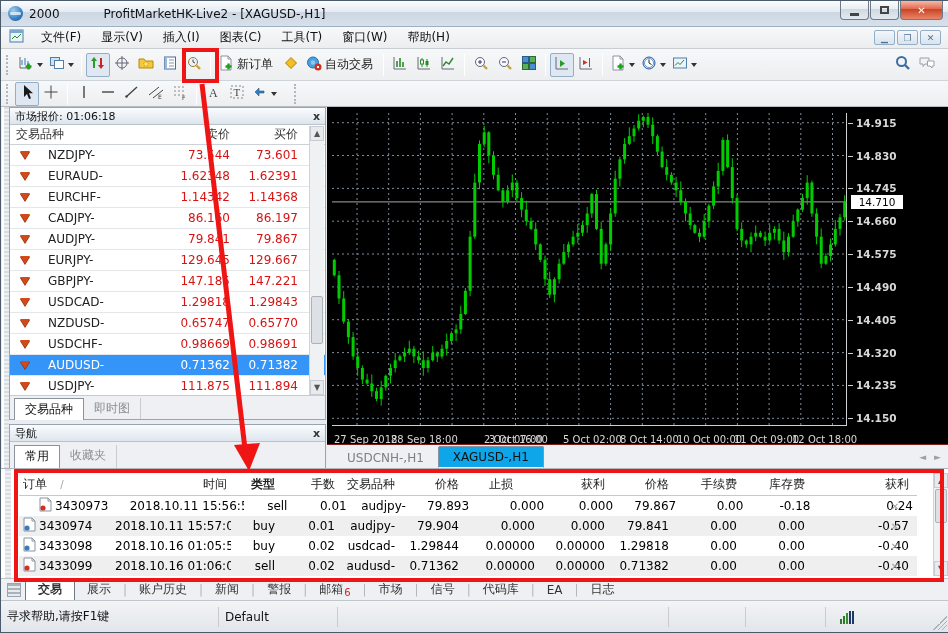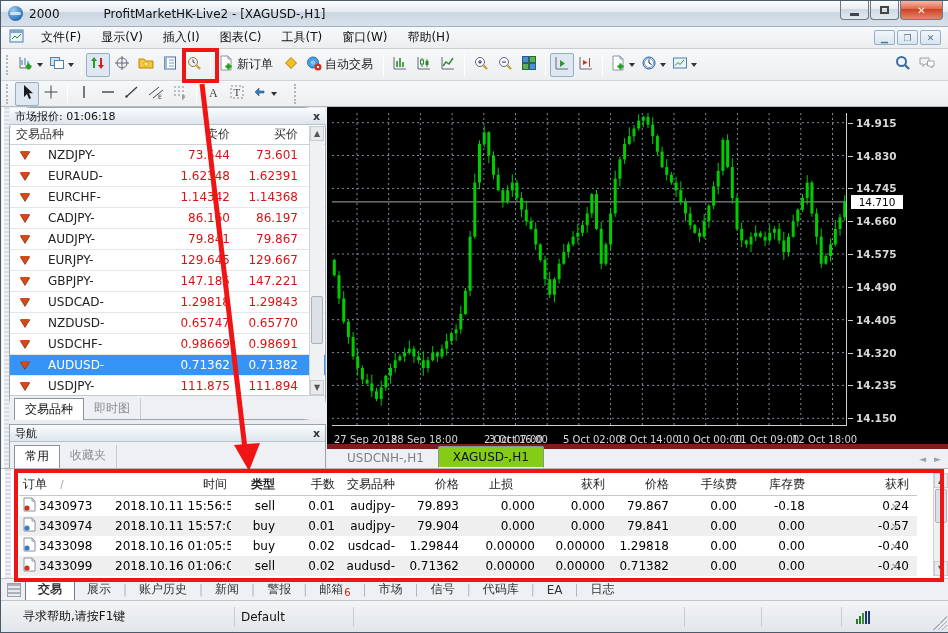--- a/index.html
+++ b/index.html
@@ -37,21 +37,21 @@
   .tbtn .lbl { margin:0 3px; font-size:12px; }
   .dd { width:0; height:0; border-left:3px solid transparent; border-right:3px solid transparent; border-top:4px solid #333; margin-left:3px;}
   .tf-btn { min-width:27px; height:20px; display:flex; align-items:center; justify-content:center; font-size:11px; color:#222; border:1px solid transparent; padding:0 3px;}
   .tf-btn.active { background:#f2f6fa; border:1px solid #8fa6bc; }
   
   #left-col { position:absolute; left:0; top:106px; width:326px; height:361px; background:#e9edf1; }
   .panel-grip { position:absolute; left:1px; top:0; bottom:0; width:7px; border-left:2px solid #fff; background:repeating-linear-gradient(#d8dde2 0 2px,#eef1f4 2px 4px);}
   .panel { position:absolute; left:8px; background:#fff; border:1px solid #9aa4ae; }
   .panel-title { height:17px; background:linear-gradient(#fafcfe,#dde5ed); border-bottom:1px solid #b8c2cc; display:flex; align-items:center; padding:0 5px; font-size:11px; color:#111;}
   .panel-close { margin-left:auto; color:#333; font-size:11px; font-weight:bold; }
-  #mw-panel { top:0; width:317px; height:313px;border-radius:23px; }
+  #mw-panel { top:0; width:317px; height:313px; }
   #mw-header { height:20px; display:flex; border-bottom:1px solid #cdd2d7; color:#333; align-items:center;}
   .mw-c1{width:135px; padding-left:6px;} .mw-c2{width:85px; text-align:right;} .mw-c3{width:72px; text-align:right; padding-right:4px;}
   .mwrow { height:21px; display:flex; align-items:center; border-bottom:1px solid #e4e7ea; }
   .mwrow .sym { color:#222; display:flex; align-items:center; gap:18px;}
   .mwrow .px { color:#d61414; }
   .mwrow.selected { background:#3494f8; }
   .mwrow.selected .sym, .mwrow.selected .px { color:#fff; }
   .down-arr { width:0; height:0; border-left:5px solid transparent; border-right:5px solid transparent; border-top:8px solid #d24a1a; filter:drop-shadow(0 1px 0 #8a2a0a); margin-left:4px;}
   #mw-scroll { position:absolute; right:1px; top:18px; width:15px; bottom:24px; background:#f0f1f3; border-left:1px solid #d0d4d8;}
   .sb-arr { height:15px; display:flex; align-items:center; justify-content:center; font-size:8px; color:#555; background:#e8eaee; border:1px solid #c8ccd2;}
@@ -63,23 +63,23 @@
   #nav-tabs { display:flex; padding-top:3px; background:#eef0f3; height:26px;}
   
   #chart-region { position:absolute; left:326px; top:106px; width:622px; height:361px; background:#000; }
   #plot { position:absolute; left:5px; top:6px; width:515px; height:313px; border-right:1px solid #cfcfcf; border-bottom:1px solid #cfcfcf;}
   #chart-title { position:absolute; left:10px; top:7px; color:#d4d4d4; font-size:11px; display:flex; align-items:center; gap:5px; z-index:5;}
   .tri-down { width:0;height:0;border-left:4px solid transparent;border-right:4px solid transparent;border-top:5px solid #cfcfcf;}
   .y-tick { position:absolute; left:529px; color:#d8d8d8; font-size:10.5px;font-weight:bold; }
   .y-tickmark { position:absolute; left:521px; width:5px; height:1px; background:#cfcfcf;}
   #cur-price-tag { position:absolute; left:524px; width:52px; height:14px; background:#fff; color:#000; font-size:10.5px; text-align:center; line-height:14px;}
   .x-lab { position:absolute; top:327px; color:#d8d8d8; font-size:10px; white-space:nowrap;}
-  #chart-tabstrip { position:absolute; left:0; right:0; bottom:0; height:24px; background:#eef0f3; border-top:5px solid #7f1d1d; display:flex; align-items:flex-end; padding-left:6px;}
+  #chart-tabstrip { position:absolute; left:0; right:0; bottom:0; height:24px; background:#eef0f3; border-top:1px solid #7f1d1d; display:flex; align-items:flex-end; padding-left:6px;}
   .chart-tab { padding:3px 14px; color:#7a8088; }
-  .chart-tab.active { background:#84cc16; color:#111; border:1px solid #8a949e; border-bottom:1px solid #fff; border-radius:2px 2px 0 0;}
+  .chart-tab.active { background:#0ea5e9; color:#111; border:1px solid #8a949e; border-bottom:1px solid #fff; border-radius:2px 2px 0 0;}
   #tab-scroll { margin-left:auto; margin-right:8px; color:#9aa0a8; font-size:9px; display:flex; gap:8px; align-self:center;}
   
   #terminal { position:absolute; left:0; top:467px; width:948px; height:110px; background:#fff; border-top:1px solid #b0b6bc;}
   #terminal .panel-grip { left:2px; width:8px;}
   .trow { position:absolute; left:18px; right:32px; height:20px; display:flex; align-items:center; }
   .trow.header { top:5px; height:22px; border-bottom:1px solid #c4c9ce; color:#222;}
   .tcell { overflow:hidden; white-space:nowrap; padding:0 4px; }
   .trow .doc-ic { margin-right:3px; }
   .row-x { position:absolute; right:14px; width:16px; text-align:center; color:#9aa0a6; font-size:10px;}
   #term-scroll { position:absolute; right:1px; top:4px; width:15px; bottom:2px; background:#f0f1f3; border-left:1px solid #d0d4d8;}
@@ -826,21 +826,21 @@
         <span class="tcell" style="width:60px;text-align:right;">交易品种</span>
         <span class="tcell" style="width:64px;text-align:right;">价格</span>
         <span class="tcell" style="width:76px;text-align:center;">止损</span>
         <span class="tcell" style="width:70px;text-align:right;">获利</span>
         <span class="tcell" style="width:64px;text-align:right;">价格</span>
         <span class="tcell" style="width:68px;text-align:right;">手续费</span>
         <span class="tcell" style="width:68px;text-align:right;">库存费</span>
         <span class="tcell" style="width:104px;text-align:right;">获利</span>
       </div>
     <div id="term-rows">
-        <div class="trow" style="top:27px;background:#fff;">
+        <div class="trow" style="top:27px;background:#fff;padding-left:16px;">
           <span class="tcell" style="width: 92px; text-align: left; display: flex; align-items: center;">
             <span class="doc-ic"><svg width="13" height="15" viewBox="0 0 13 15">
                 <path d="M1 1h8l3 3v10H1z" fill="#fff" stroke="#8a93a0"></path>
                 <path d="M9 1v3h3" fill="none" stroke="#8a93a0"></path>
                 <circle cx="4" cy="11" r="2.6" fill="#d03020"></circle>
               </svg></span>
             <span>3430973</span>
           </span>
           <span class="tcell" style="width:120px;text-align:right;">2018.10.11 15:56:55</span>
           <span class="tcell" style="width:48px;text-align:right;">sell</span>
@@ -949,21 +949,21 @@
         <span class="btab-sep">|</span>
         <span class="btab"><span>代码库</span></span>
         <span class="btab-sep">|</span>
         <span class="btab"><span>EA</span></span>
         <span class="btab-sep">|</span>
         <span class="btab"><span>日志</span></span>
       </div>
   </div>
 
   <div id="statusbar">
-    <div class="st-cell" style="width:218px;margin-left:16px;">
+    <div class="st-cell" style="width:218px;">
         <span>寻求帮助,请按F1键</span>
       </div>
     <div class="st-cell" style="width:119px;">
         <span>Default</span>
       </div>
     <div class="st-cell" style="width:331px;"></div>
     <div class="st-cell" style="width:77px;"></div>
     <div class="st-cell" style="width:80px;"></div>
     <div id="conn-icon">
       <i style="height:5px;background:#2a7a2a;"></i>

